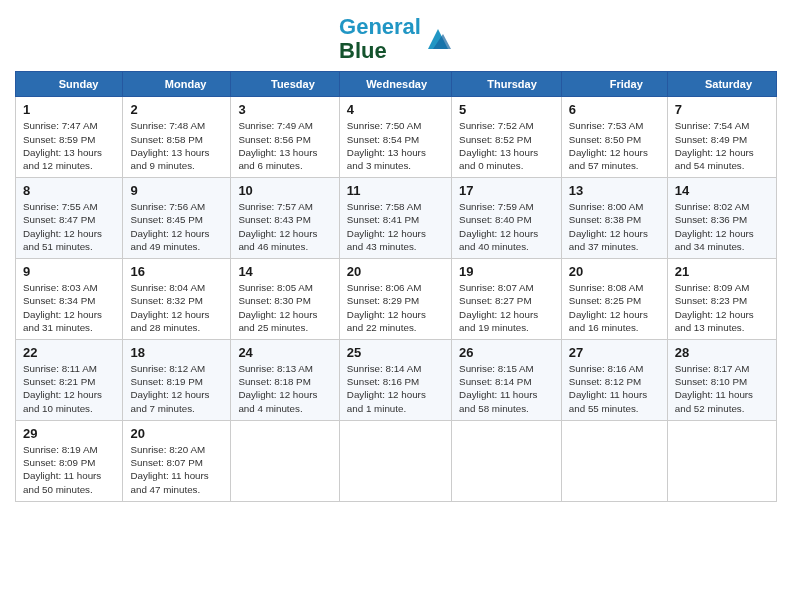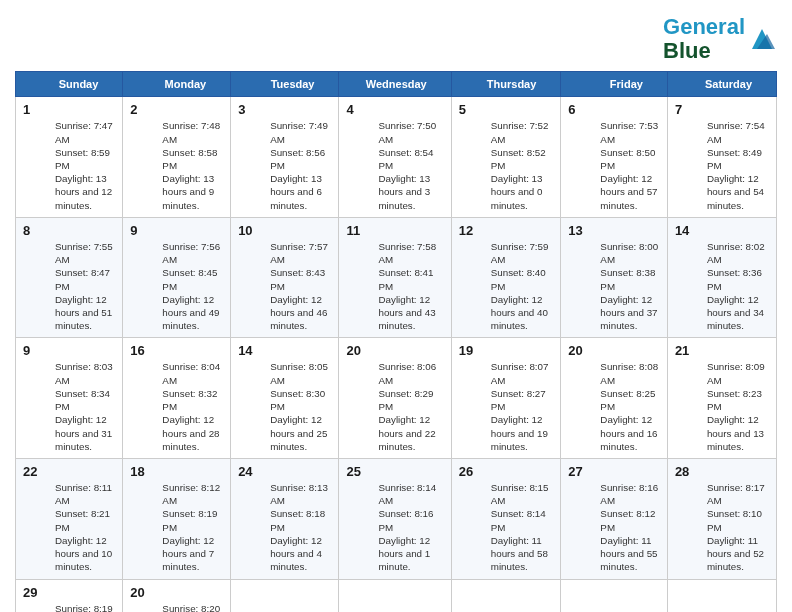--- a/index.html
+++ b/index.html
@@ -11,21 +11,21 @@
       padding: 0;
     }
     .page {
       width: 792px;
       background: #fff;
       padding: 10px 15px 15px 15px;
     }
     .header {
       display: flex;
       align-items: flex-start;
-      justify-content: flex-end;
+      justify-content: center;
       margin-bottom: 8px;
     }
     .logo {
       display: flex;
       align-items: center;
       margin-top: 5px;
     }
     .logo-text {
       font-size: 22px;
       font-weight: bold;
@@ -79,21 +79,20 @@
       font-size: 13px;
       font-weight: bold;
       color: #1a1a1a;
       display: block;
       margin-bottom: 2px;
     }
     .day-detail {
       font-size: 9.8px;
       color: #333;
       line-height: 1.35;
-      margin-left: 32px;
     }
     .empty-cell {
       background: #f9f9f9;
     }
     tr:nth-child(even) td {
       background: #f5f8fc;
     }
     tr:nth-child(odd) td {
       background: #ffffff;
     }
@@ -200,21 +199,21 @@
           Sunrise: 7:57 AM<br>Sunset: 8:43 PM<br>Daylight: 12 hours and 46 minutes.
         </div>
       </td>
           <td>
         <span class="day-num">11</span>
         <div class="day-detail">
           Sunrise: 7:58 AM<br>Sunset: 8:41 PM<br>Daylight: 12 hours and 43 minutes.
         </div>
       </td>
           <td>
-        <span class="day-num">12</span>
+        <span class="day-num">17</span>
         <div class="day-detail">
           Sunrise: 7:59 AM<br>Sunset: 8:40 PM<br>Daylight: 12 hours and 40 minutes.
         </div>
       </td>
           <td>
         <span class="day-num">13</span>
         <div class="day-detail">
           Sunrise: 8:00 AM<br>Sunset: 8:38 PM<br>Daylight: 12 hours and 37 minutes.
         </div>
       </td>

